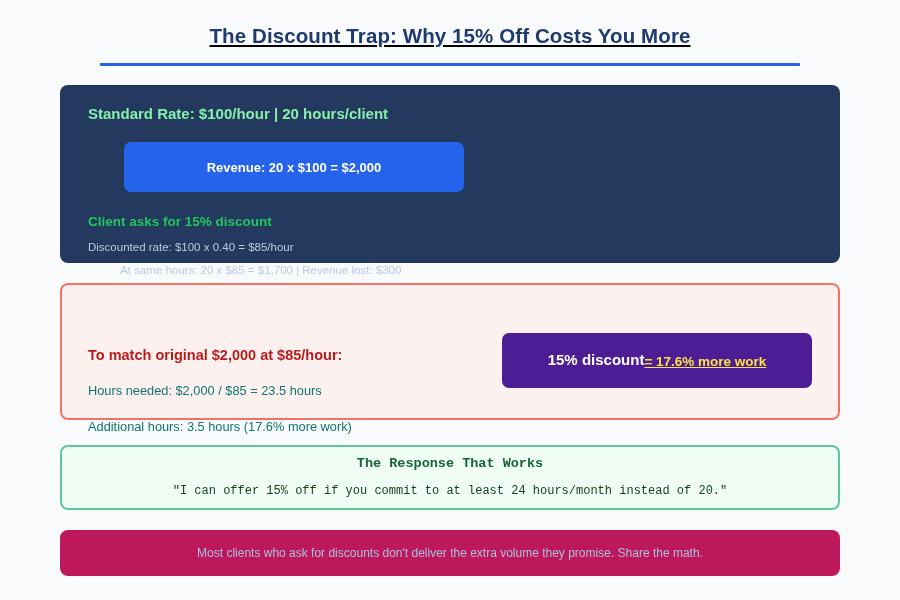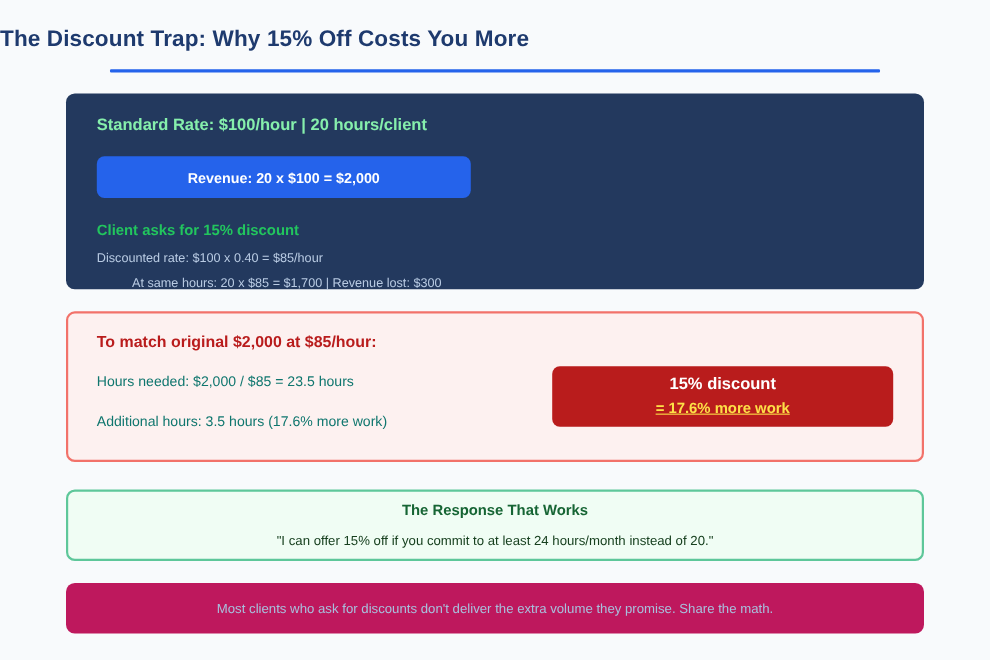--- a/index.html
+++ b/index.html
@@ -16,20 +16,22 @@
   .page {
     position: relative;
     width: 900px;
     height: 600px;
     box-sizing: border-box;
   }
 
   
   .title-wrap {
     padding-top: 24px;
+    text-align: center;
+    text-decoration: underline;
   }
   .page-title {
     font-size: 20.5px;
     font-weight: bold;
     color: #1e3a6e;
     letter-spacing: 0.1px;
     line-height: 1.2;
   }
   .title-rule {
     width: 700px;
@@ -58,26 +60,27 @@
   .standard-heading {
     color: #86efac;
     font-size: 15px;
     font-weight: bold;
     line-height: 1.2;
     margin: 0;
   }
   .revenue-bar {
     margin-top: 19px;
     width: 340px;
-    height: 38px;
+    height: 50px;
     background: #2563eb;
     border-radius: 7px;
     display: flex;
     align-items: center;
     justify-content: center;
+    margin-left: 36px;
   }
   .revenue-bar-label {
     color: #ffffff;
     font-size: 13px;
     font-weight: bold;
   }
   .discount-ask {
     margin-top: 22px;
     color: #22c55e;
     font-size: 13.5px;
@@ -97,44 +100,45 @@
   
   .panel-match {
     top: 283px;
     height: 137px;
     background: #fdf1f0;
     border: 2px solid #f2726a;
     padding: 18px 26px 0 26px;
   }
   .match-left {
     width: 420px;
+    margin-top: 44px;
   }
   .match-heading {
     color: #b91c1c;
     font-size: 14.5px;
     font-weight: bold;
     margin: 0;
     line-height: 1.2;
   }
   .match-line {
     color: #0f766e;
     font-size: 12.8px;
     margin-top: 19px;
     line-height: 1.3;
   }
   .badge {
     position: absolute;
     left: 440px;
     top: 48px;
     width: 310px;
     height: 55px;
-    background: #b91c1c;
+    background: #4c1d95;
     border-radius: 7px;
     display: flex;
-    flex-direction: column;
+    flex-direction: row;
     align-items: center;
     justify-content: center;
   }
   .badge-main {
     color: #ffffff;
     font-size: 15px;
     font-weight: bold;
     line-height: 1.25;
   }
   .badge-sub {
@@ -149,20 +153,21 @@
   
   .panel-response {
     top: 445px;
     height: 65px;
     background: #f0fdf4;
     border: 2px solid #5ec79a;
     display: flex;
     flex-direction: column;
     align-items: center;
     justify-content: center;
+    font-family: Liberation Mono, monospace;
   }
   .response-heading {
     color: #166534;
     font-size: 13.5px;
     font-weight: bold;
     line-height: 1.2;
   }
   .response-quote {
     color: #17401f;
     font-size: 12px;

